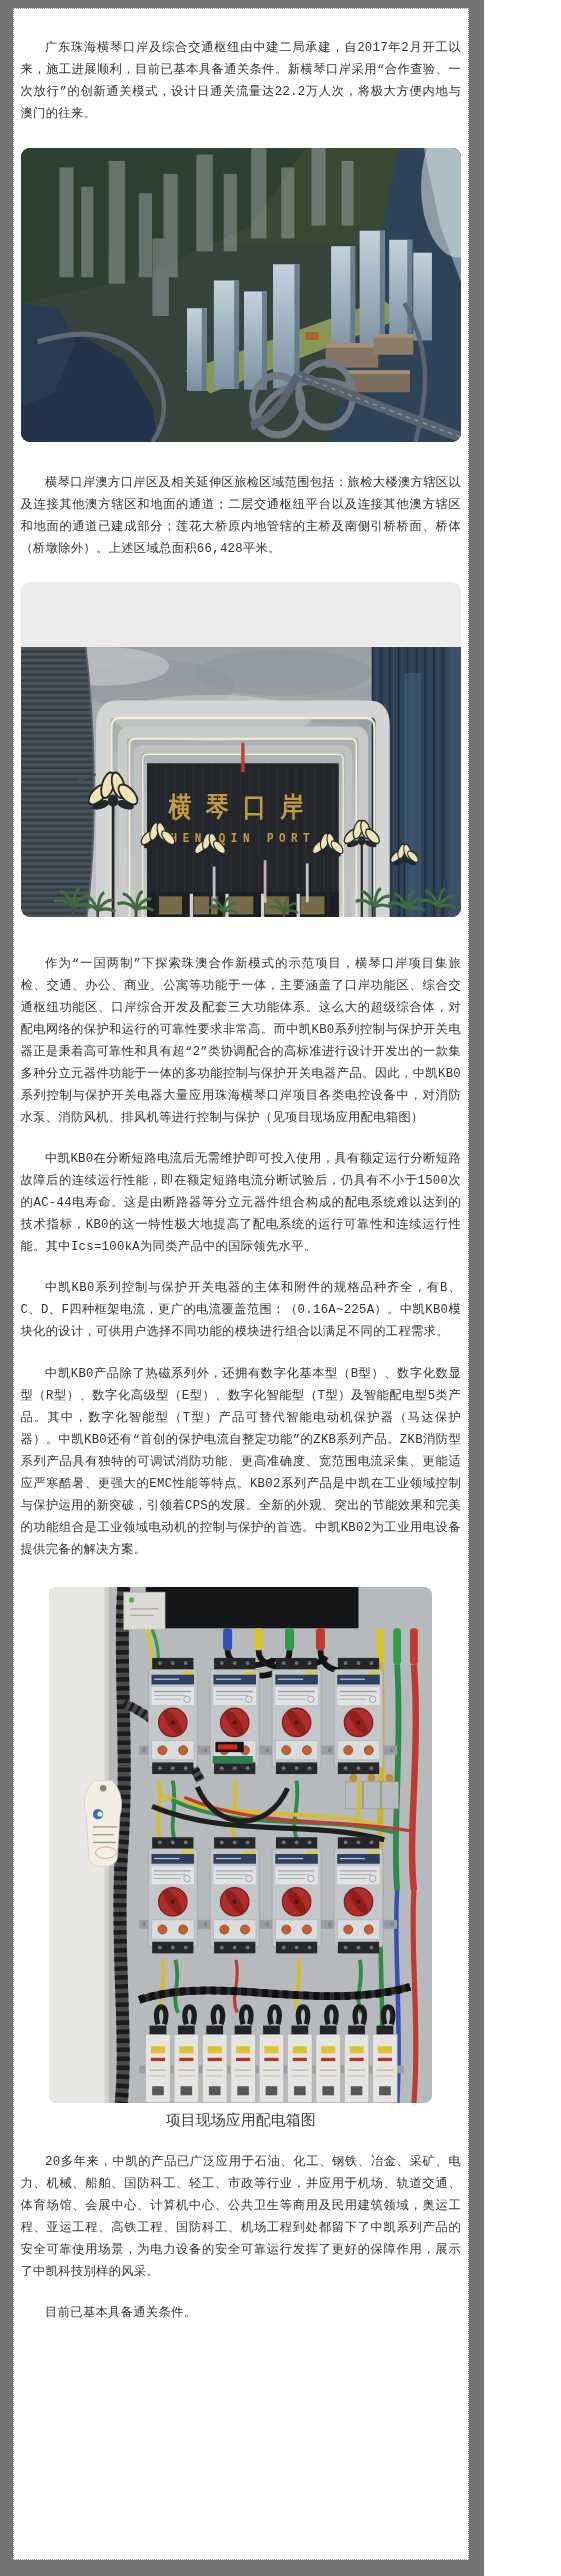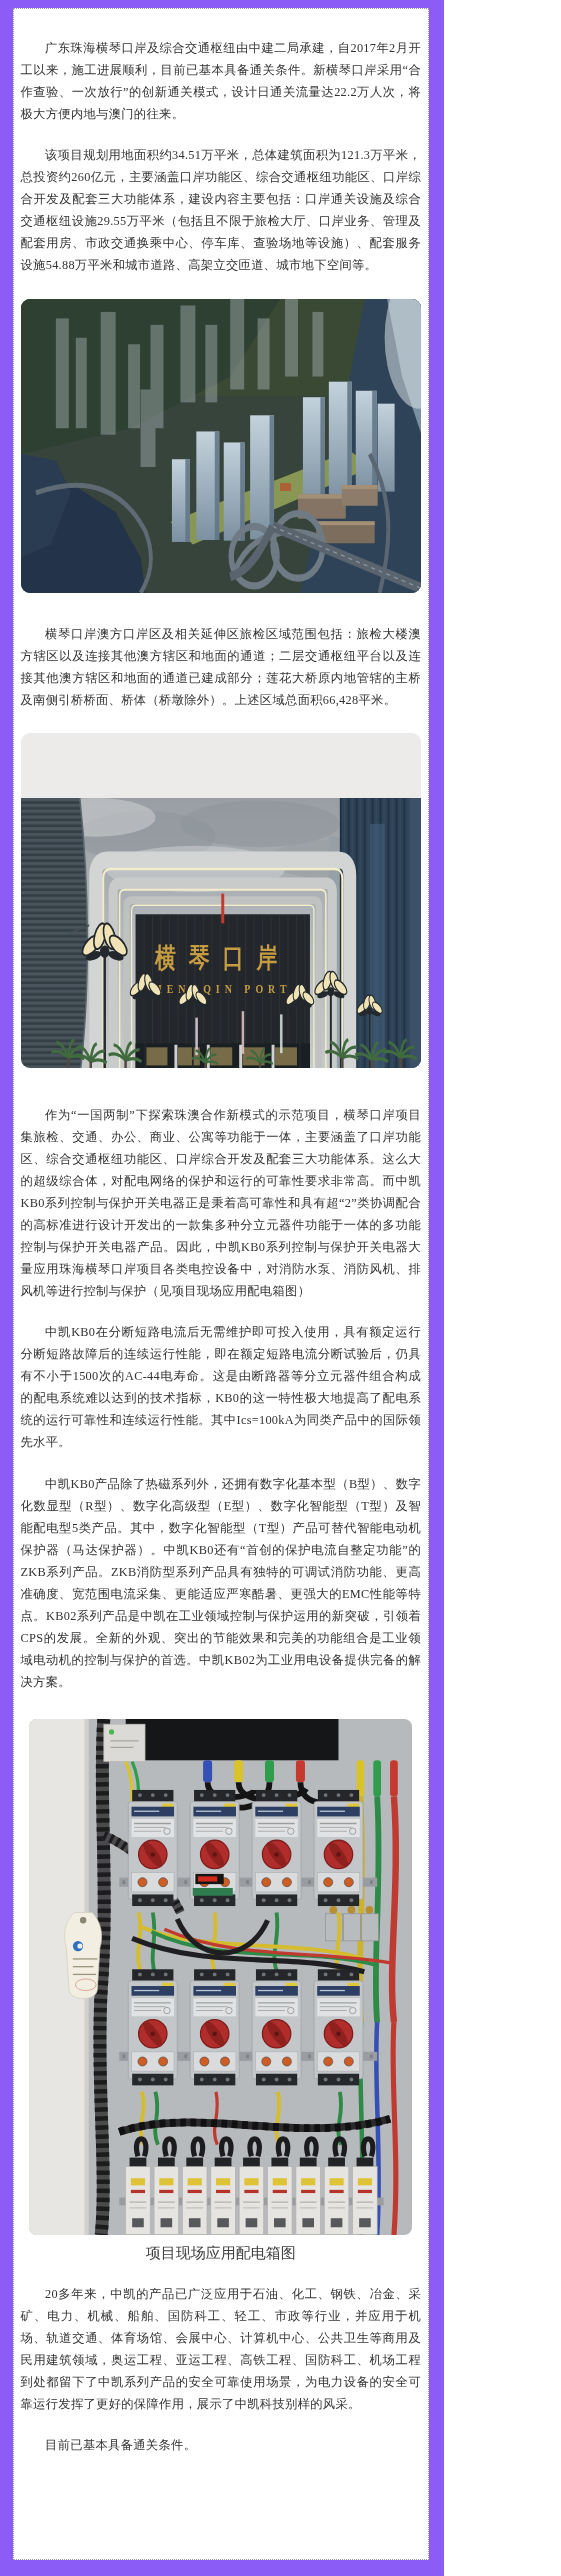--- a/index.html
+++ b/index.html
@@ -1,20 +1,20 @@
 <!DOCTYPE html>
 <html style="font-size:10.3px"><head>
 <meta charset="utf-8">
 <style>
   html,body{margin:0;padding:0;background:#ffffff;}
   .page{
     position:relative;
-    width:444px;height:2576px;
-    background:#8b5cf6;
-    font-family:Liberation Serif, serif;
+    width:484px;height:2576px;
+    background:#737373;
+    font-family:Liberation Mono, monospace;
     overflow:hidden;
   }
   .frame{
     position:absolute;
     left:13px;top:7.7px;right:15.5px;bottom:16px;
     border:0.6px dotted #9b9b9b;
     box-sizing:border-box;
     padding:28px 6.5px 19.4px 6.5px;
     overflow:hidden;
     background:#ffffff;
@@ -51,21 +51,20 @@
   }
   svg{display:block;}
 </style>
 </head>
 <body>
 
 <div class="page">
   <div class="frame">
 
     <p class="para">广东珠海横琴口岸及综合交通枢纽由中建二局承建，自2017年2月开工以来，施工进展顺利，目前已基本具备通关条件。新横琴口岸采用“合作查验、一次放行”的创新通关模式，设计日通关流量达22.2万人次，将极大方便内地与澳门的往来。</p>
-    <p class="para">该项目规划用地面积约34.51万平米，总体建筑面积为121.3万平米，总投资约260亿元，主要涵盖口岸功能区、综合交通枢纽功能区、口岸综合开发及配套三大功能体系，建设内容主要包括：口岸通关设施及综合交通枢纽设施29.55万平米（包括且不限于旅检大厅、口岸业务、管理及配套用房、市政交通换乘中心、停车库、查验场地等设施）、配套服务设施54.88万平米和城市道路、高架立交匝道、城市地下空间等。</p>
 
     <figure class="fig fig-aerial">
       <svg width="100%" height="294" viewBox="0 0 804 455" preserveAspectRatio="none" xmlns="http://www.w3.org/2000/svg" xmlns:xlink="http://www.w3.org/1999/xlink">
         <defs>
           <linearGradient id="twr" x1="0" y1="0" x2="0" y2="1">
             <stop offset="0" stop-color="#c3d2dc"></stop>
               <stop offset="1" stop-color="#7b90a1"></stop>
           </linearGradient>
         </defs>
         <rect width="804" height="455" fill="#36443c"></rect>
@@ -250,20 +249,21 @@
         <use href="#palm" xlink:href="#palm" transform="translate(370,410) scale(0.8)"></use>
         <use href="#palm" xlink:href="#palm" transform="translate(480,410) scale(0.8)"></use>
         <use href="#palm" xlink:href="#palm" transform="translate(645,402)"></use>
         <use href="#palm" xlink:href="#palm" transform="translate(705,406)"></use>
         <use href="#palm" xlink:href="#palm" transform="translate(762,402)"></use>
       </svg>
     </figure>
 
     <p class="para">作为“一国两制”下探索珠澳合作新模式的示范项目，横琴口岸项目集旅检、交通、办公、商业、公寓等功能于一体，主要涵盖了口岸功能区、综合交通枢纽功能区、口岸综合开发及配套三大功能体系。这么大的超级综合体，对配电网络的保护和运行的可靠性要求非常高。而中凯KB0系列控制与保护开关电器正是秉着高可靠性和具有超“2”类协调配合的高标准进行设计开发出的一款集多种分立元器件功能于一体的多功能控制与保护开关电器产品。因此，中凯KB0系列控制与保护开关电器大量应用珠海横琴口岸项目各类电控设备中，对消防水泵、消防风机、排风机等进行控制与保护（见项目现场应用配电箱图）</p>
     <p class="para">中凯KB0在分断短路电流后无需维护即可投入使用，具有额定运行分断短路故障后的连续运行性能，即在额定短路电流分断试验后，仍具有不小于1500次的AC-44电寿命。这是由断路器等分立元器件组合构成的配电系统难以达到的技术指标，KB0的这一特性极大地提高了配电系统的运行可靠性和连续运行性能。其中Ics=100kA为同类产品中的国际领先水平。</p>
+    <p class="para">中凯KB0系列控制与保护开关电器的主体和附件的规格品种齐全，有B、C、D、F四种框架电流，更广的电流覆盖范围：（0.16A~225A）。中凯KB0模块化的设计，可供用户选择不同功能的模块进行组合以满足不同的工程需求。</p>
     <p class="para">中凯KB0产品除了热磁系列外，还拥有数字化基本型（B型）、数字化数显型（R型）、数字化高级型（E型）、数字化智能型（T型）及智能配电型5类产品。其中，数字化智能型（T型）产品可替代智能电动机保护器（马达保护器）。中凯KB0还有“首创的保护电流自整定功能”的ZKB系列产品。ZKB消防型系列产品具有独特的可调试消防功能、更高准确度、宽范围电流采集、更能适应严寒酷暑、更强大的EMC性能等特点。KB02系列产品是中凯在工业领域控制与保护运用的新突破，引领着CPS的发展。全新的外观、突出的节能效果和完美的功能组合是工业领域电动机的控制与保护的首选。中凯KB02为工业用电设备提供完备的解决方案。</p>
 
     <figure class="fig fig-box">
       <svg width="100%" height="516" viewBox="0 0 594 800" preserveAspectRatio="none" xmlns="http://www.w3.org/2000/svg" xmlns:xlink="http://www.w3.org/1999/xlink">
         <defs>
           <g id="kb0">
             <rect x="10" width="64" height="20" fill="#24262a"></rect>
             <circle cx="22" cy="8" r="3" fill="#6f7478"></circle>
               <circle cx="42" cy="8" r="3" fill="#6f7478"></circle>
               <circle cx="62" cy="8" r="3" fill="#6f7478"></circle>

